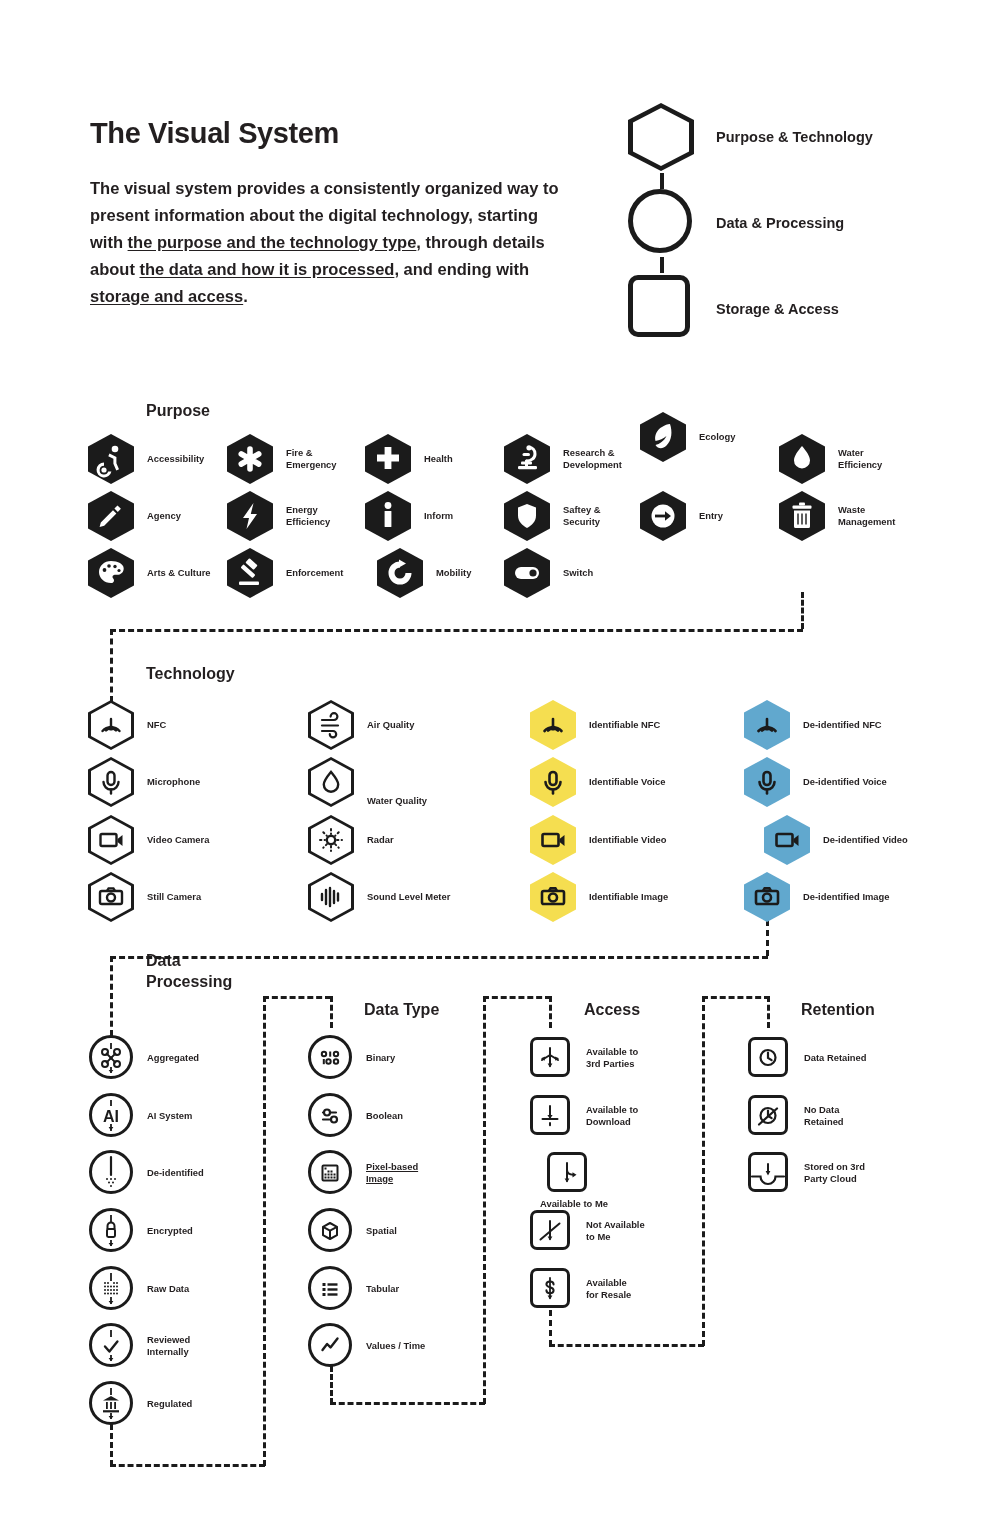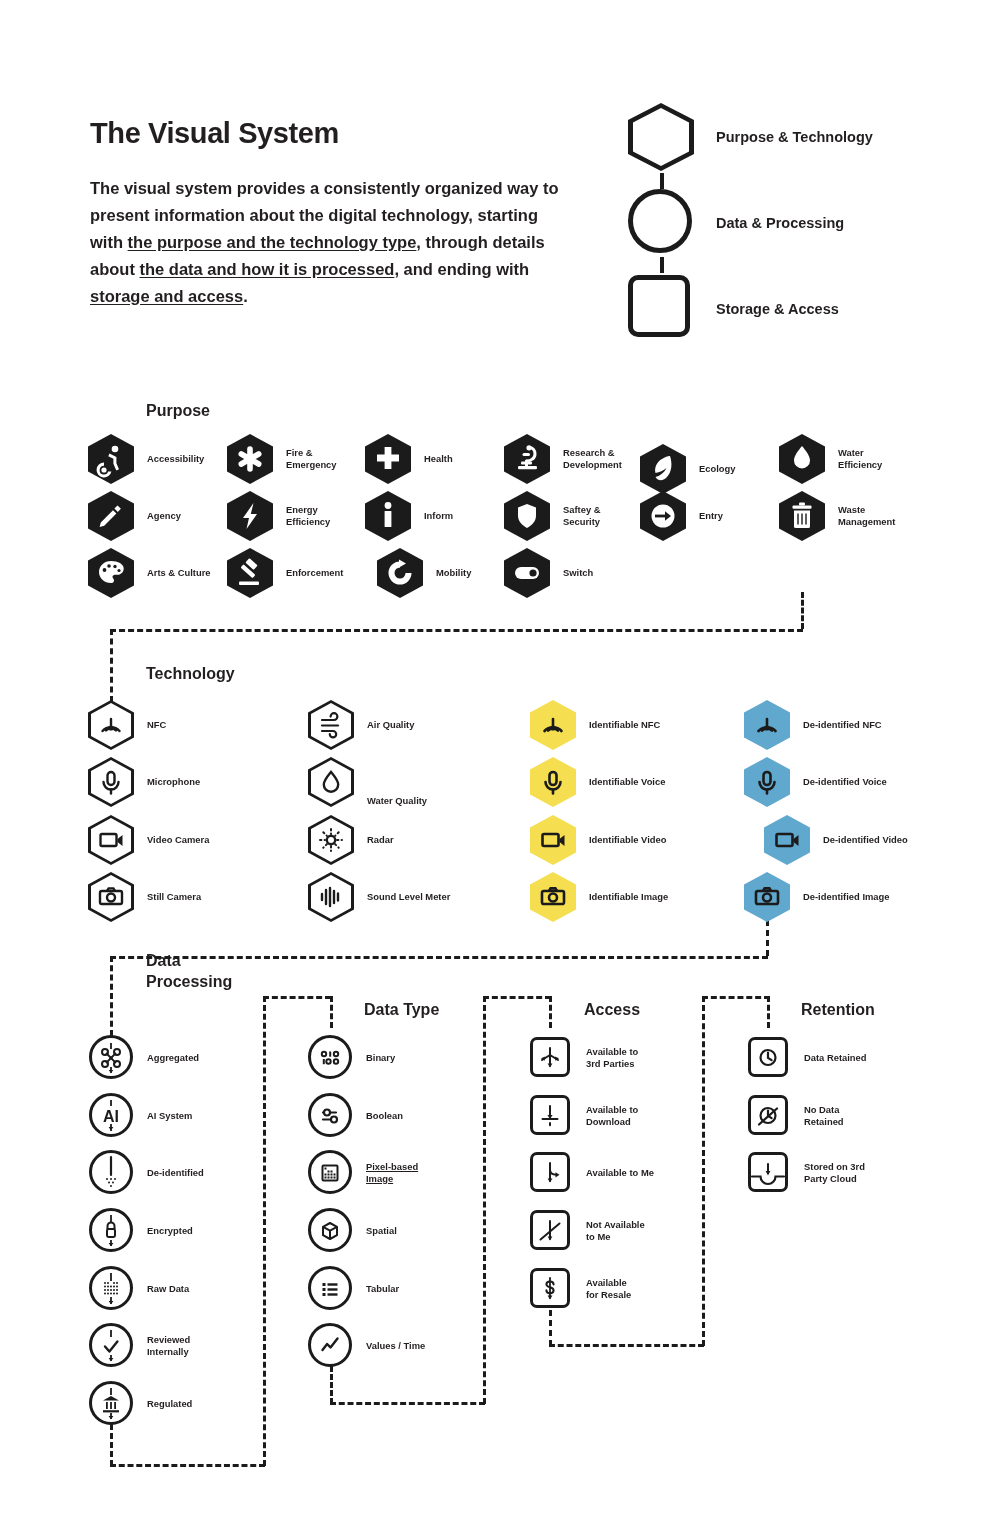--- a/index.html
+++ b/index.html
@@ -307,21 +307,21 @@
     <div class="glyph">
       <div class="hexfill dark"></div>
       <svg class="gsvg" viewBox="0 0 46 50">
           <rect x="11" y="19" width="24" height="12" rx="6" fill="#fff"></rect>
           <circle cx="29" cy="25" r="3.6" fill="#1b1b1b"></circle>
         </svg>
     </div>
     <div class="txt">Switch</div>
   </div>
 
-  <div class="item" style="left:640px;top:444px;text-align:right;">
+  <div class="item" style="left:640px;top:412px;text-align:right;">
     <div class="glyph">
       <div class="hexfill dark"></div>
       <svg class="gsvg" viewBox="0 0 46 50">
           <path d="M30 12c2.5 7.5 2 16-3.5 21.5-4 4-8.5 3.5-11-0.5 4-1 8.5-4 11-9-3 2.5-7 4.5-11 5-1.5-5 1.5-11.5 6.5-14C25 13 27.5 12 30 12z" fill="#fff"></path>
         </svg>
     </div>
     <div class="txt">Ecology</div>
   </div>
   <div class="item" style="left:640px;top:491px;">
     <div class="glyph">
@@ -813,21 +813,21 @@
             <path d="M23 15v11"></path>
             <path d="M15.5 28h15"></path>
             <path d="M23 32v2.2"></path>
           </g>
           <path d="M20.4 24h5.2L23 28z" fill="#1b1b1b"></path>
         </svg>
     </div>
     <div class="txt">Available to
 Download</div>
   </div>
-  <div class="item" style="left:527px;top:1148px;">
+  <div class="item" style="left:527px;top:1148px;flex-direction:column;">
     <div class="glyph">
         <div class="sqring"></div>
       <svg class="gsvg" viewBox="0 0 46 50">
           <g fill="none" stroke="#1b1b1b" stroke-width="2" stroke-linecap="round">
             <path d="M23 15v18"></path>
             <path d="M23 22c0 3.4 3 4.6 6.5 4.8"></path>
           </g>
           <g fill="#1b1b1b">
             <path d="M20.6 30.5h4.8L23 34.5z"></path>
             <path d="M28.5 24.2l4 2.6-4 2.6z"></path>

